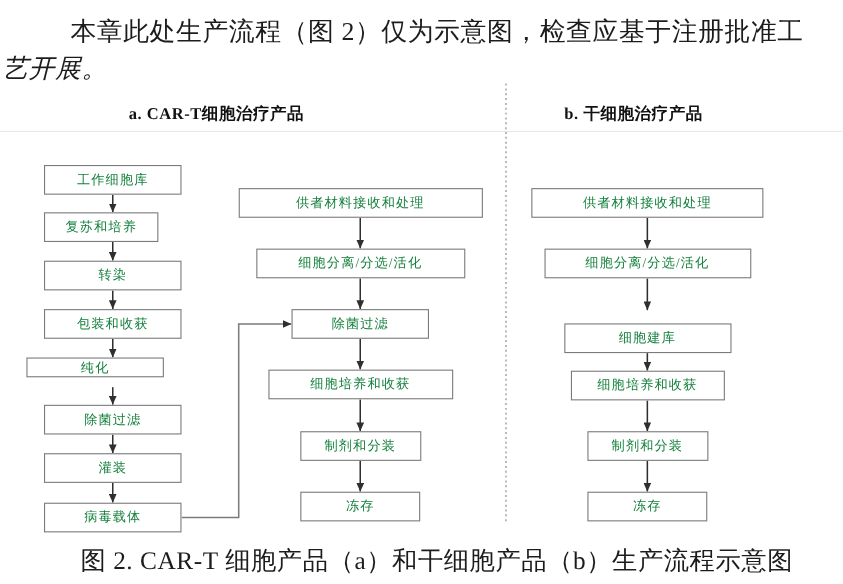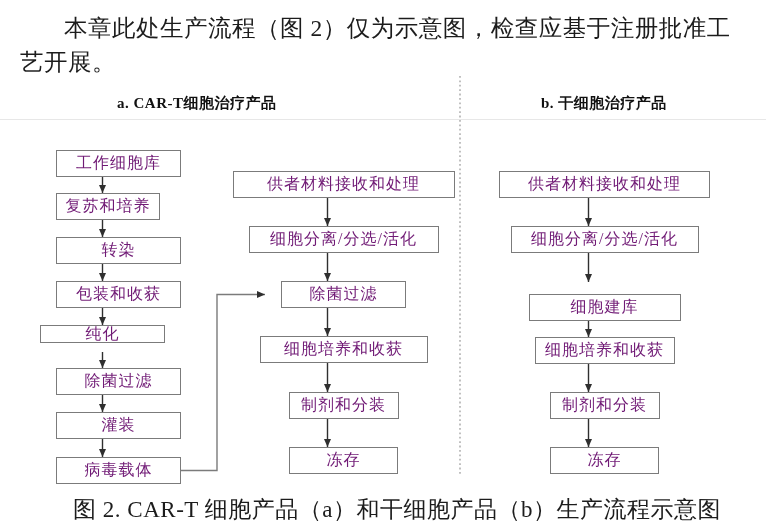--- a/index.html
+++ b/index.html
@@ -12,46 +12,45 @@
     color:#1d1d1d;
   }
   .intro-line{
     position:absolute;
     font-size:23.5px;
     letter-spacing:0.5px;
     white-space:nowrap;
     color:#1c1c1c;
   }
   #intro-line1{left:64px;top:12px;}
-  #intro-line2{left:20px;top:46px;}
+  #intro-line2{left:2px;top:46px;font-style:italic;}
   .faint-rule{
     position:absolute;left:0;top:119px;width:766px;height:1px;
     background:#e7e7e7;
   }
   .sec-header{
     position:absolute;top:94px;
     font-weight:bold;
     font-size:15px;
     letter-spacing:0.5px;
     white-space:nowrap;
     color:#111111;
   }
   #sec-header-a{left:117px;}
-  #sec-header-b{left:513px;margin-left:28px;}
+  #sec-header-b{left:513px;}
   .flow-box{
     position:absolute;
     box-sizing:border-box;
     border:1.4px solid #7b7b7b;
     background:#ffffff;
     display:flex;align-items:center;justify-content:center;
-    font-size:16px;
+    font-size:12px;
     letter-spacing:1px;
     white-space:nowrap;
-    color:#701a75;
-    margin-left:16px;
+    color:#15803d;
   }
   .overlay-svg{
     position:absolute;left:0;top:0;
     pointer-events:none;
   }
   .caption{
     position:absolute;left:14px;top:494px;width:766px;
     text-align:center;
     font-size:23px;
     letter-spacing:0.5px;

